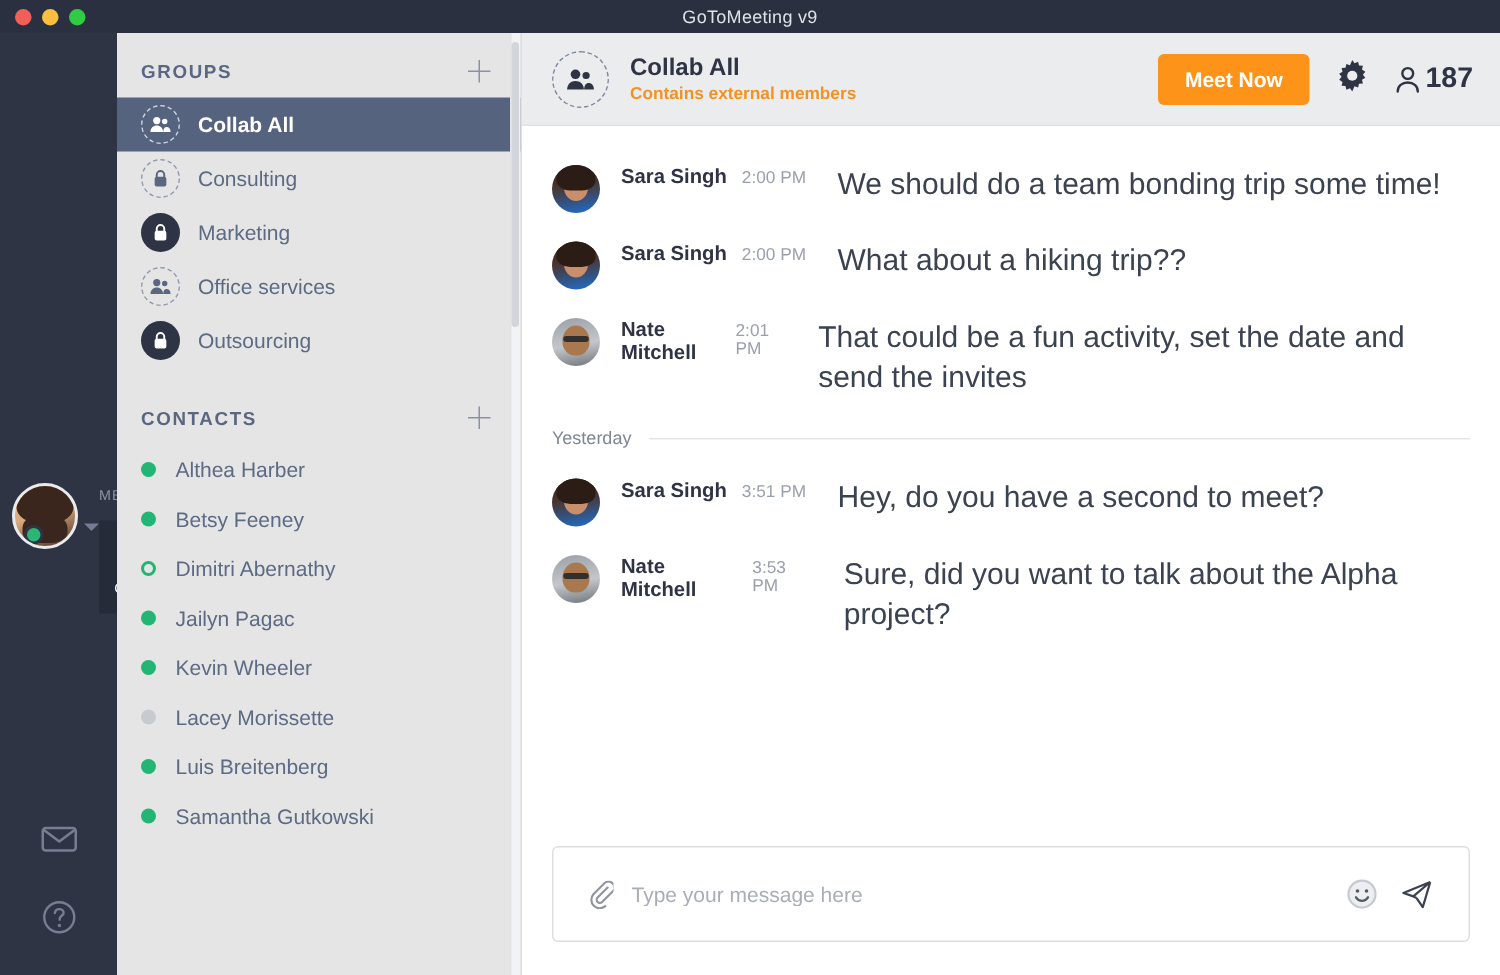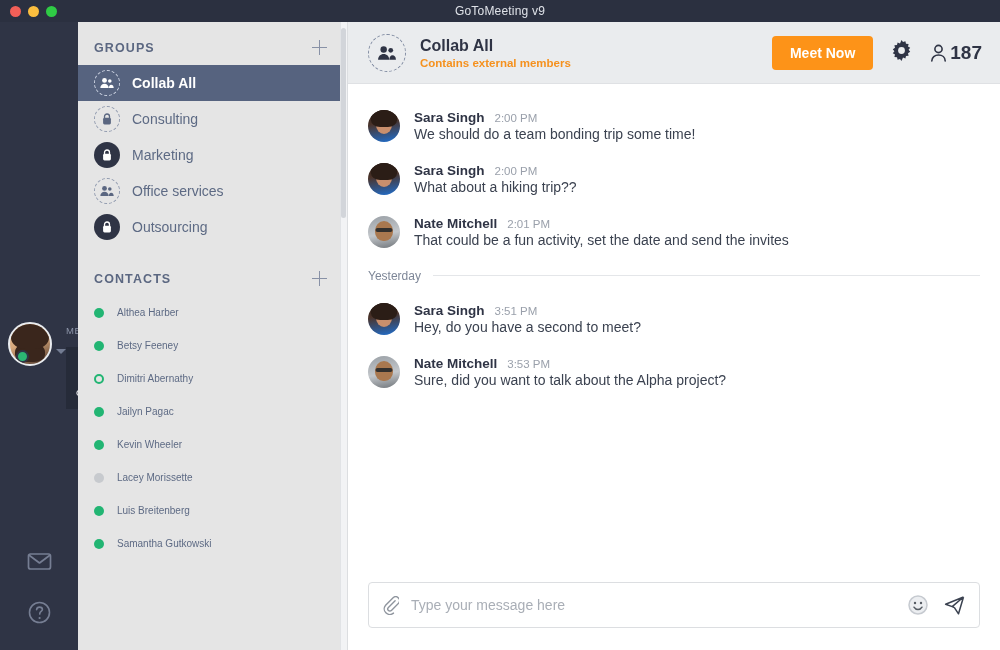--- a/index.html
+++ b/index.html
@@ -134,21 +134,21 @@
   .gicon svg { position: absolute; left: 50%; top: 50%; transform: translate(-50%,-50%); }
 
   .contact-row {
     display: flex; align-items: center; gap: 13px;
     height: 33px; padding: 0 16px; cursor: pointer;
   }
   .dot { width: 10px; height: 10px; border-radius: 50%; flex: 0 0 10px; }
   .dot.online { background: #22b573; }
   .dot.away { background: transparent; border: 2px solid #22b573; }
   .dot.offline { background: #c7cace; }
-  .cname { font-size: 10px; color: #5d6a84; }
+  .cname { font-size: 14px; color: #5d6a84; }
 
   .panel-scrollbar {
     position: absolute; right: 0; top: 0; width: 7px; height: 100%;
     background: #f2f3f5; border-left: 1px solid #e1e3e6;
   }
   .panel-thumb {
     position: absolute; right: 1px; top: 6px; width: 5px; height: 190px;
     border-radius: 3px; background: #d2d5da;
   }
 
@@ -194,35 +194,35 @@
   }
   .av-nate { background: linear-gradient(170deg,#9aa0a6 0%,#c3c7cb 55%,#6f7479 100%); }
   .av-nate::before {
     content: ""; position: absolute; left: 50%; top: 5px; width: 18px; height: 20px;
     border-radius: 50% 50% 45% 45%; background: #a9784f; transform: translateX(-50%);
   }
   .av-nate::after {
     content: ""; position: absolute; left: 50%; top: 12px; width: 17px; height: 4px;
     background: #32302e; transform: translateX(-50%); border-radius: 2px;
   }
-  .msg-body { display: flex; flex-direction: column; gap: 0; min-width: 0; }
+  .msg-body { display: flex; flex-direction: row; gap: 21px; min-width: 0; }
   .msg-meta { display: flex; align-items: baseline; gap: 10px; }
   .msg-author { font-size: 13.5px; color: #2f3445; font-weight: 600; }
   .msg-time { font-size: 11.5px; color: #9aa0ab; }
-  .msg-text { font-size: 14px; color: #3b4250; line-height: 1.35; }
+  .msg-text { font-size: 20px; color: #3b4250; line-height: 1.35; }
 
   .day-divider { display: flex; align-items: center; gap: 12px; margin: 6px 0 20px 0; }
   .day-label { font-size: 12px; color: #7d8characters; }
   .day-label { font-size: 12px; color: #7d8697; }
   .day-line { flex: 1 1 auto; height: 1px; background: #e4e6e9; }
 
   .composer { flex: 0 0 auto; padding: 0 20px 22px 20px; }
   .composer-box {
-    height: 46px; border: 1px solid #dcdee1; border-radius: 4px;
-    display: flex; align-items: center; padding: 0 14px; background: #fff;
+    height: 64px; border: 1px solid #dcdee1; border-radius: 4px;
+    display: flex; align-items: center; padding: 0 24px; background: #fff;
   }
   .composer-input {
     flex: 1 1 auto; border: none; outline: none; font-family: inherit;
     font-size: 14px; color: #3b4250; margin-left: 12px; background: transparent;
   }
   .composer-input::placeholder { color: #a9aeb6; }
   .c-icon { cursor: pointer; display: flex; align-items: center; }
   .c-icon.emoji { margin-right: 16px; }
 </style>
 </head>

